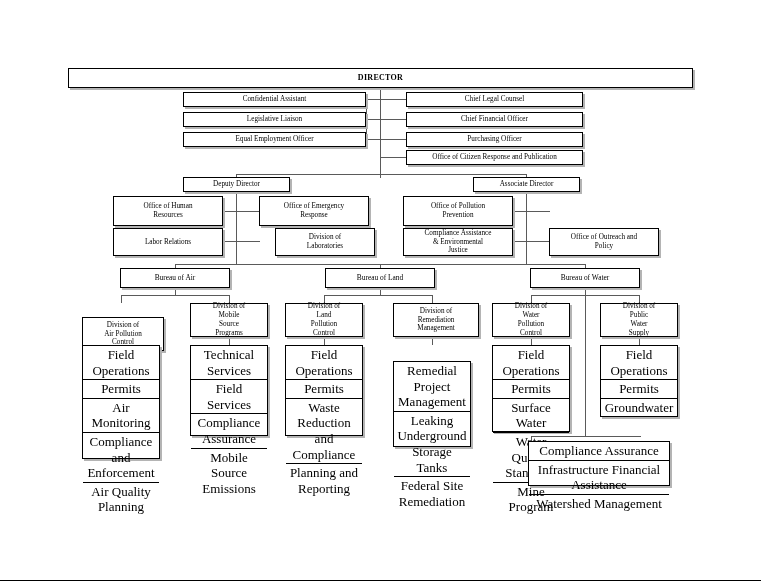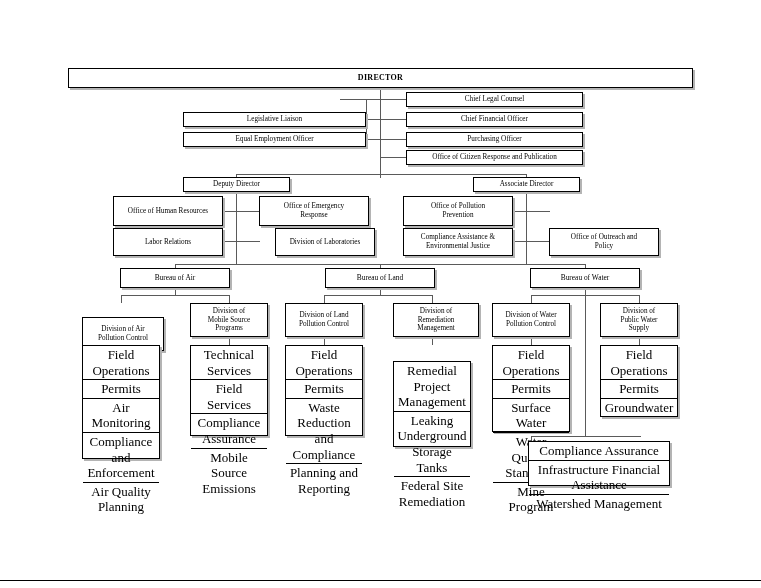--- a/index.html
+++ b/index.html
@@ -25,21 +25,21 @@
     box-sizing: border-box;
     background: #ffffff;
     border: 1px solid #000000;
     box-shadow: 2px 2px 0 0 #b4b4b4;
     display: flex;
     align-items: center;
     justify-content: center;
     text-align: center;
     font-size: 7.2px;
     line-height: 1.22;
-    padding: 1px 12px;
+    padding: 1px 20px;
     z-index: 3;
   }
   .box span { display: block; width: 100%; }
   .box.title {
     font-weight: bold;
     font-size: 8px;
     letter-spacing: 0.3px;
   }
   .box.bureau { font-size: 7.4px; }
   
@@ -135,20 +135,23 @@
   <div class="ln v" style="left:639px; top:337px; height:8px;"></div>
 
   <div class="ln v" style="left:585px; top:288px; height:148px;"></div>
   <div class="ln h" style="left:531px; top:436px; width:110px;"></div>
   <div class="ln v" style="left:531px; top:436px; height:5px;"></div>
 
   <div class="box title" style="left:68px; top:68px; width:625px; height:20px;">
     <span>DIRECTOR</span>
   </div>
 
+  <div class="box" style="left:183px; top:92px; width:183px; height:15px;">
+    <span>Confidential Assistant</span>
+  </div>
   <div class="box" style="left:183px; top:112px; width:183px; height:15px;">
     <span>Legislative Liaison</span>
   </div>
   <div class="box" style="left:183px; top:132px; width:183px; height:15px;">
     <span>Equal Employment Officer</span>
   </div>
 
   <div class="box" style="left:406px; top:92px; width:177px; height:15px;">
     <span>Chief Legal Counsel</span>
   </div>

